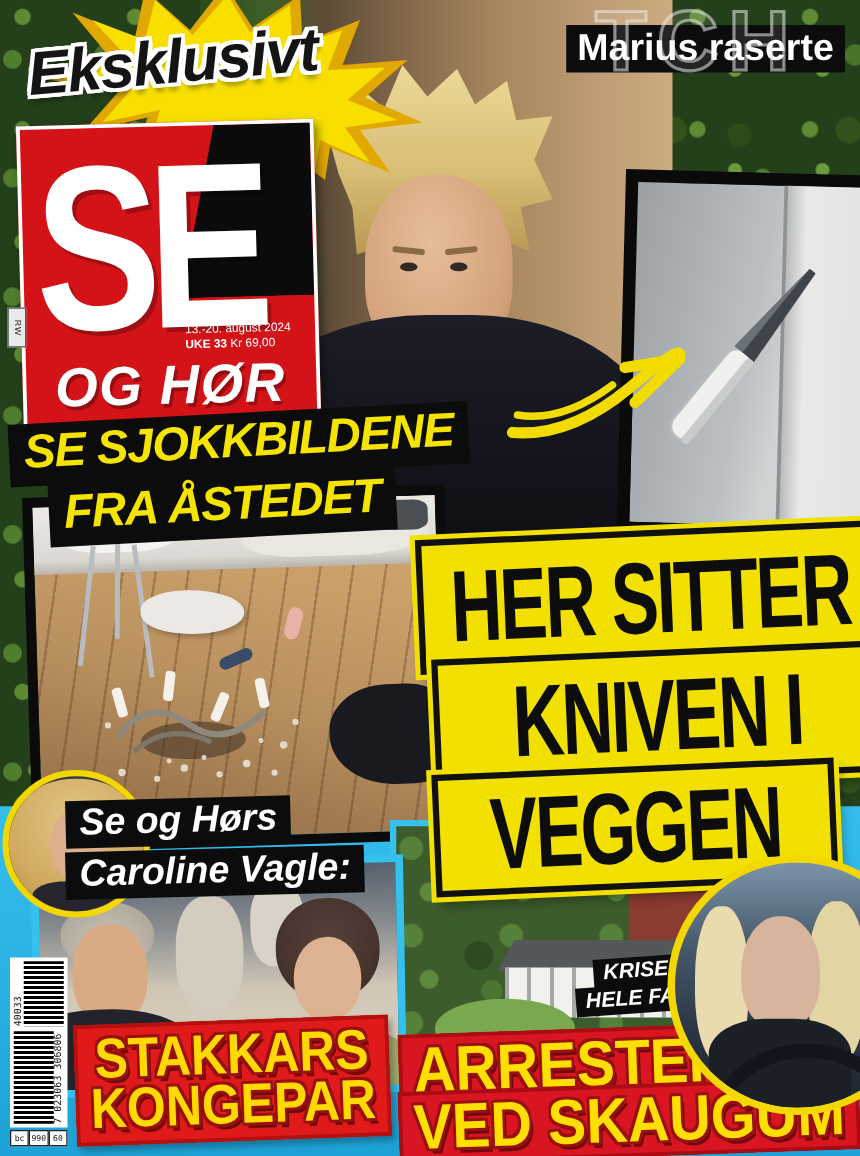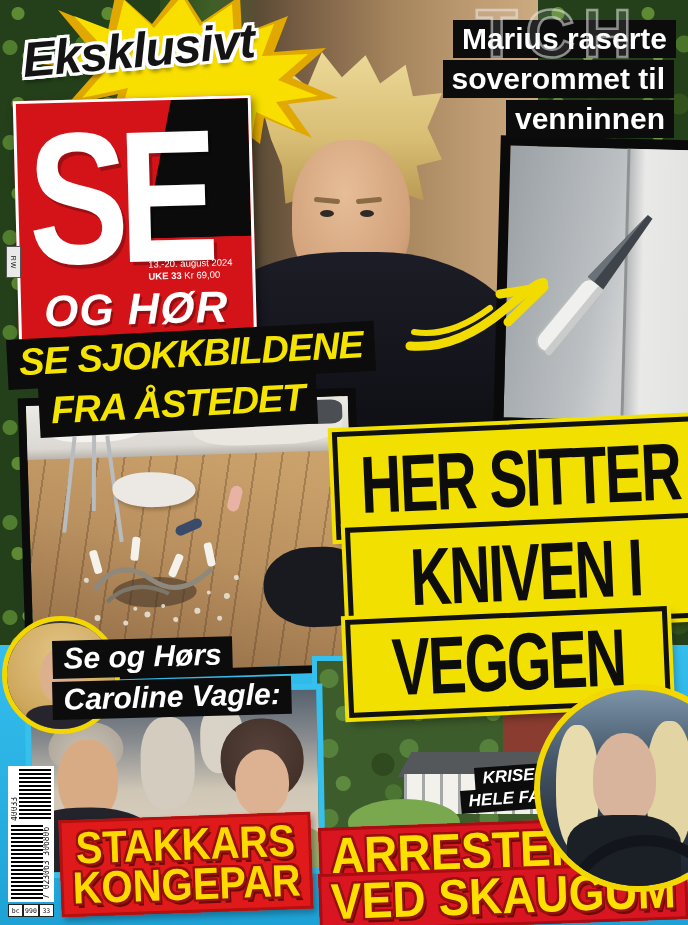--- a/index.html
+++ b/index.html
@@ -305,22 +305,20 @@
       <div>13.-20. august 2024</div>
       <div><b>UKE 33</b> <span>Kr 69,00</span></div>
     </div>
     <div class="oghor">OG HØR</div>
   </div>
 
   <div class="strip k1">SE SJOKKBILDENE</div>
   <div class="strip k2">FRA ÅSTEDET</div>
 
   <div class="strip tr1">Marius raserte</div>
-  <div class="strip tr2">soverommet til</div>
-  <div class="strip tr3">venninnen</div>
 
   <div class="watermark">TCH</div>
 
   <div class="yblock h1">
       <span>HER SITTER</span>
     </div>
   <div class="yblock h2">
       <span>KNIVEN I</span>
     </div>
   <div class="yblock h3">
@@ -377,20 +375,20 @@
       <div class="bc-bars"></div>
     </div>
     <div class="bc-bot">
       <div class="bc-bars"></div>
       <div class="bc-num">7 023063 306806</div>
     </div>
   </div>
   <div class="bc-footer">
     <div class="bc-cell">bc</div>
     <div class="bc-cell">990</div>
-    <div class="bc-cell">33</div>
+    <div class="bc-cell">60</div>
   </div>
 
   <div class="spine">
       <span>RW</span>
     </div>
 
 </div>
 
 </body></html>

